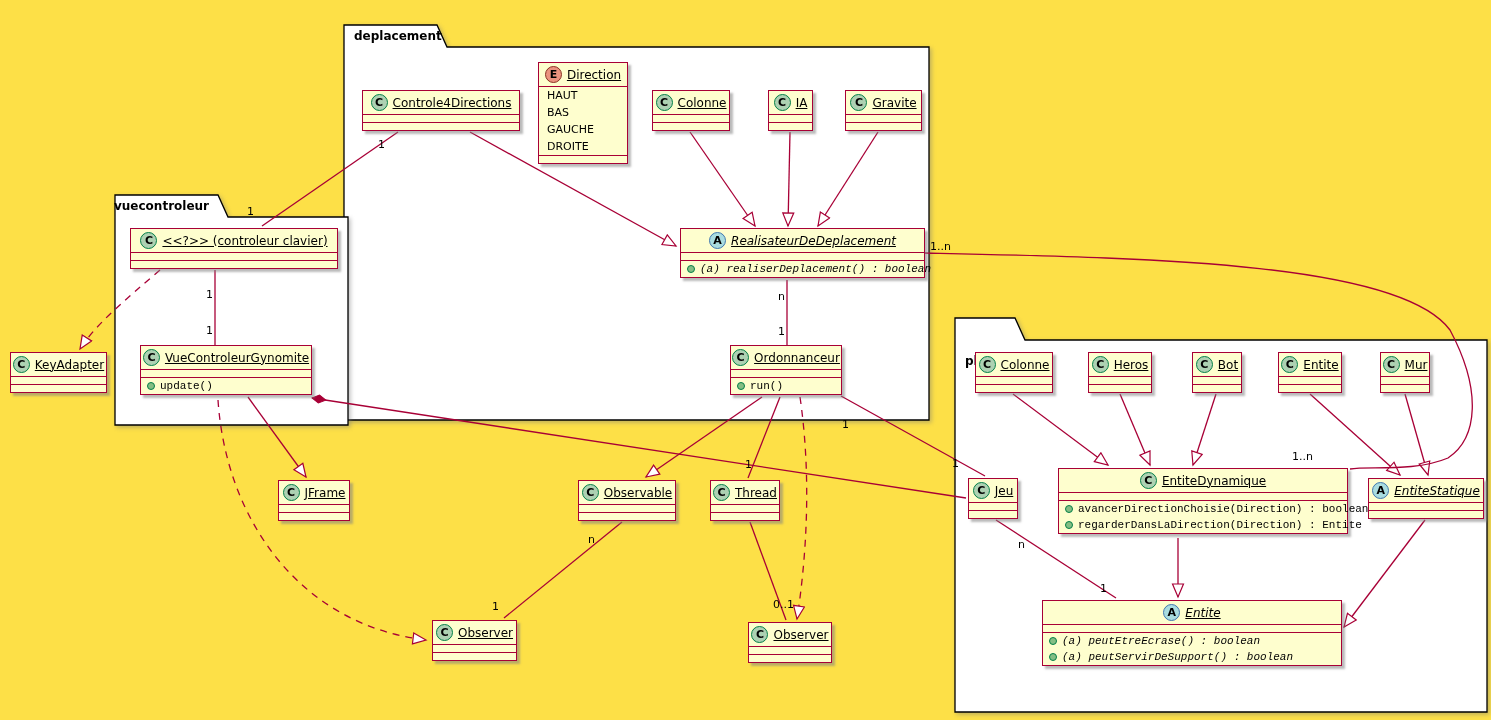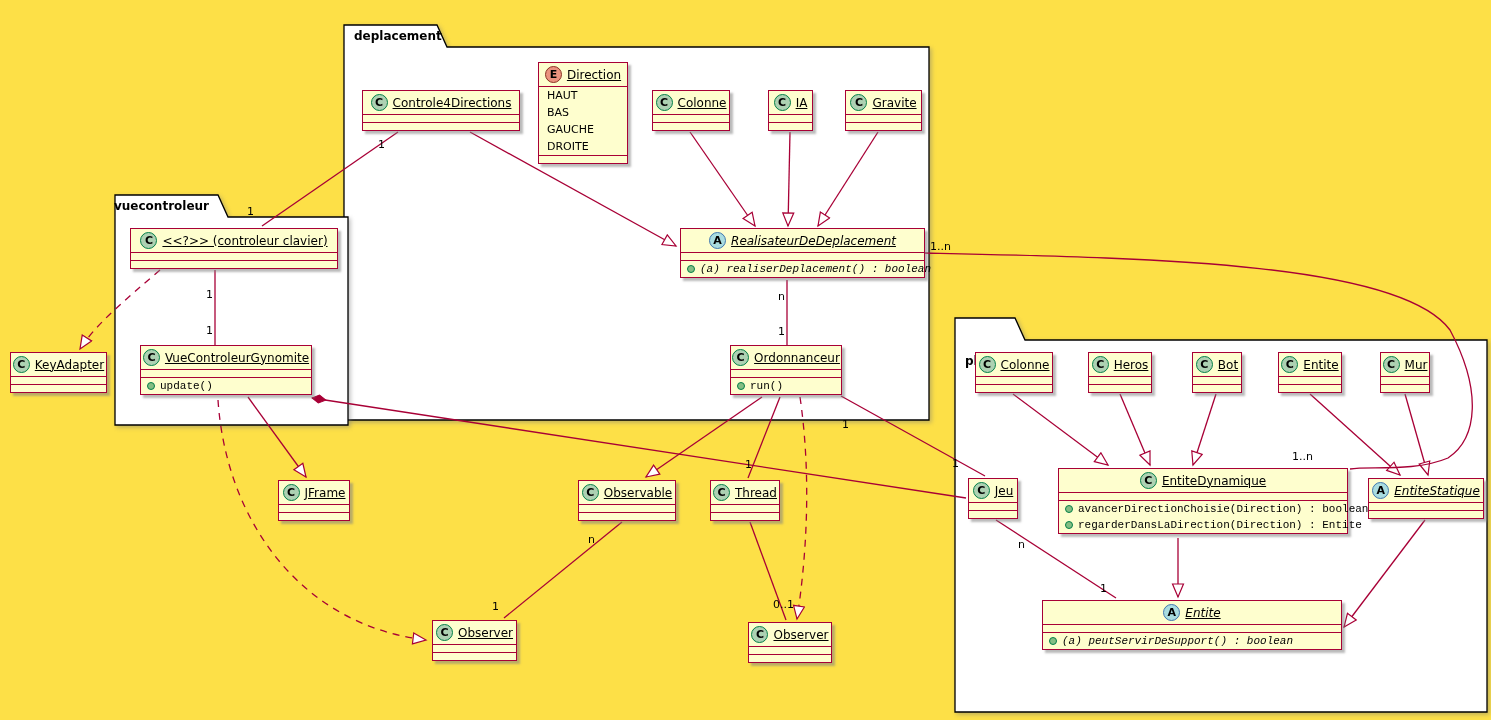--- a/index.html
+++ b/index.html
@@ -320,20 +320,24 @@
 
   <div class="node" style="left:1042px;top:600px;width:300px;">
     <div class="hdr">
       <span class="spot spot-a">A</span>
       <span class="nm it">Entite</span>
     </div>
     <div class="cmp"></div>
     <div class="cmp">
       <div class="row">
         <span class="dot"></span>
+        <span class="it">(a) peutEtreEcrase() : boolean</span>
+      </div>
+      <div class="row">
+        <span class="dot"></span>
         <span class="it">(a) peutServirDeSupport() : boolean</span>
       </div>
     </div>
   </div>
 
   <div class="mult" style="left:378px;top:138px;">1</div>
   <div class="mult" style="left:247px;top:205px;">1</div>
   <div class="mult" style="left:206px;top:288px;">1</div>
   <div class="mult" style="left:206px;top:324px;">1</div>
   <div class="mult" style="left:778px;top:290px;">n</div>

